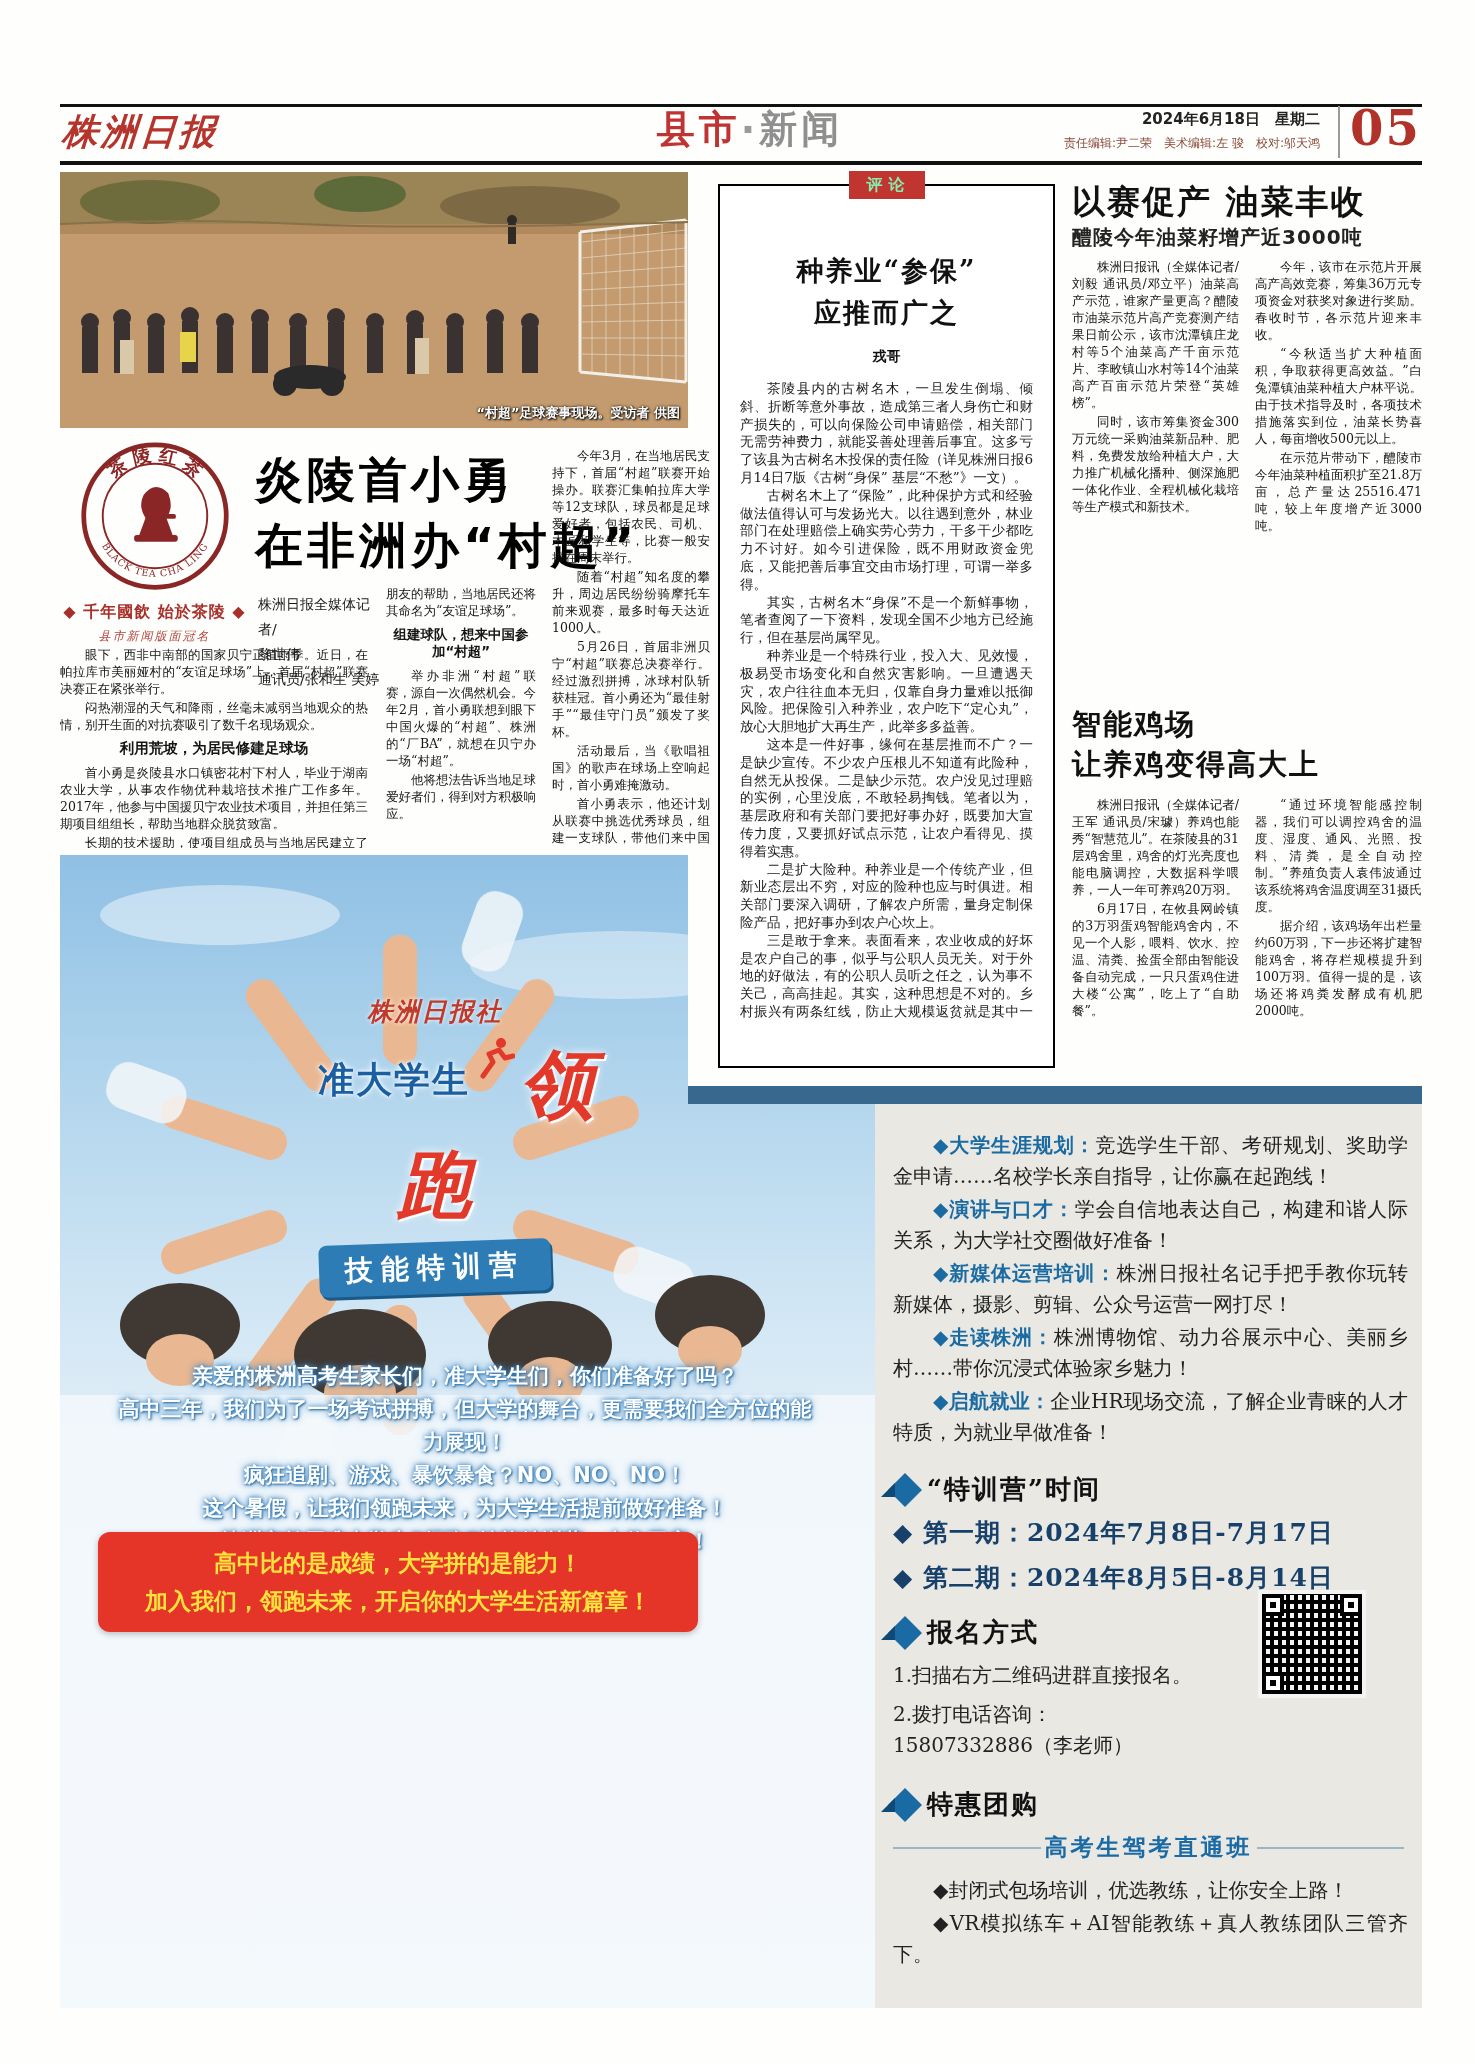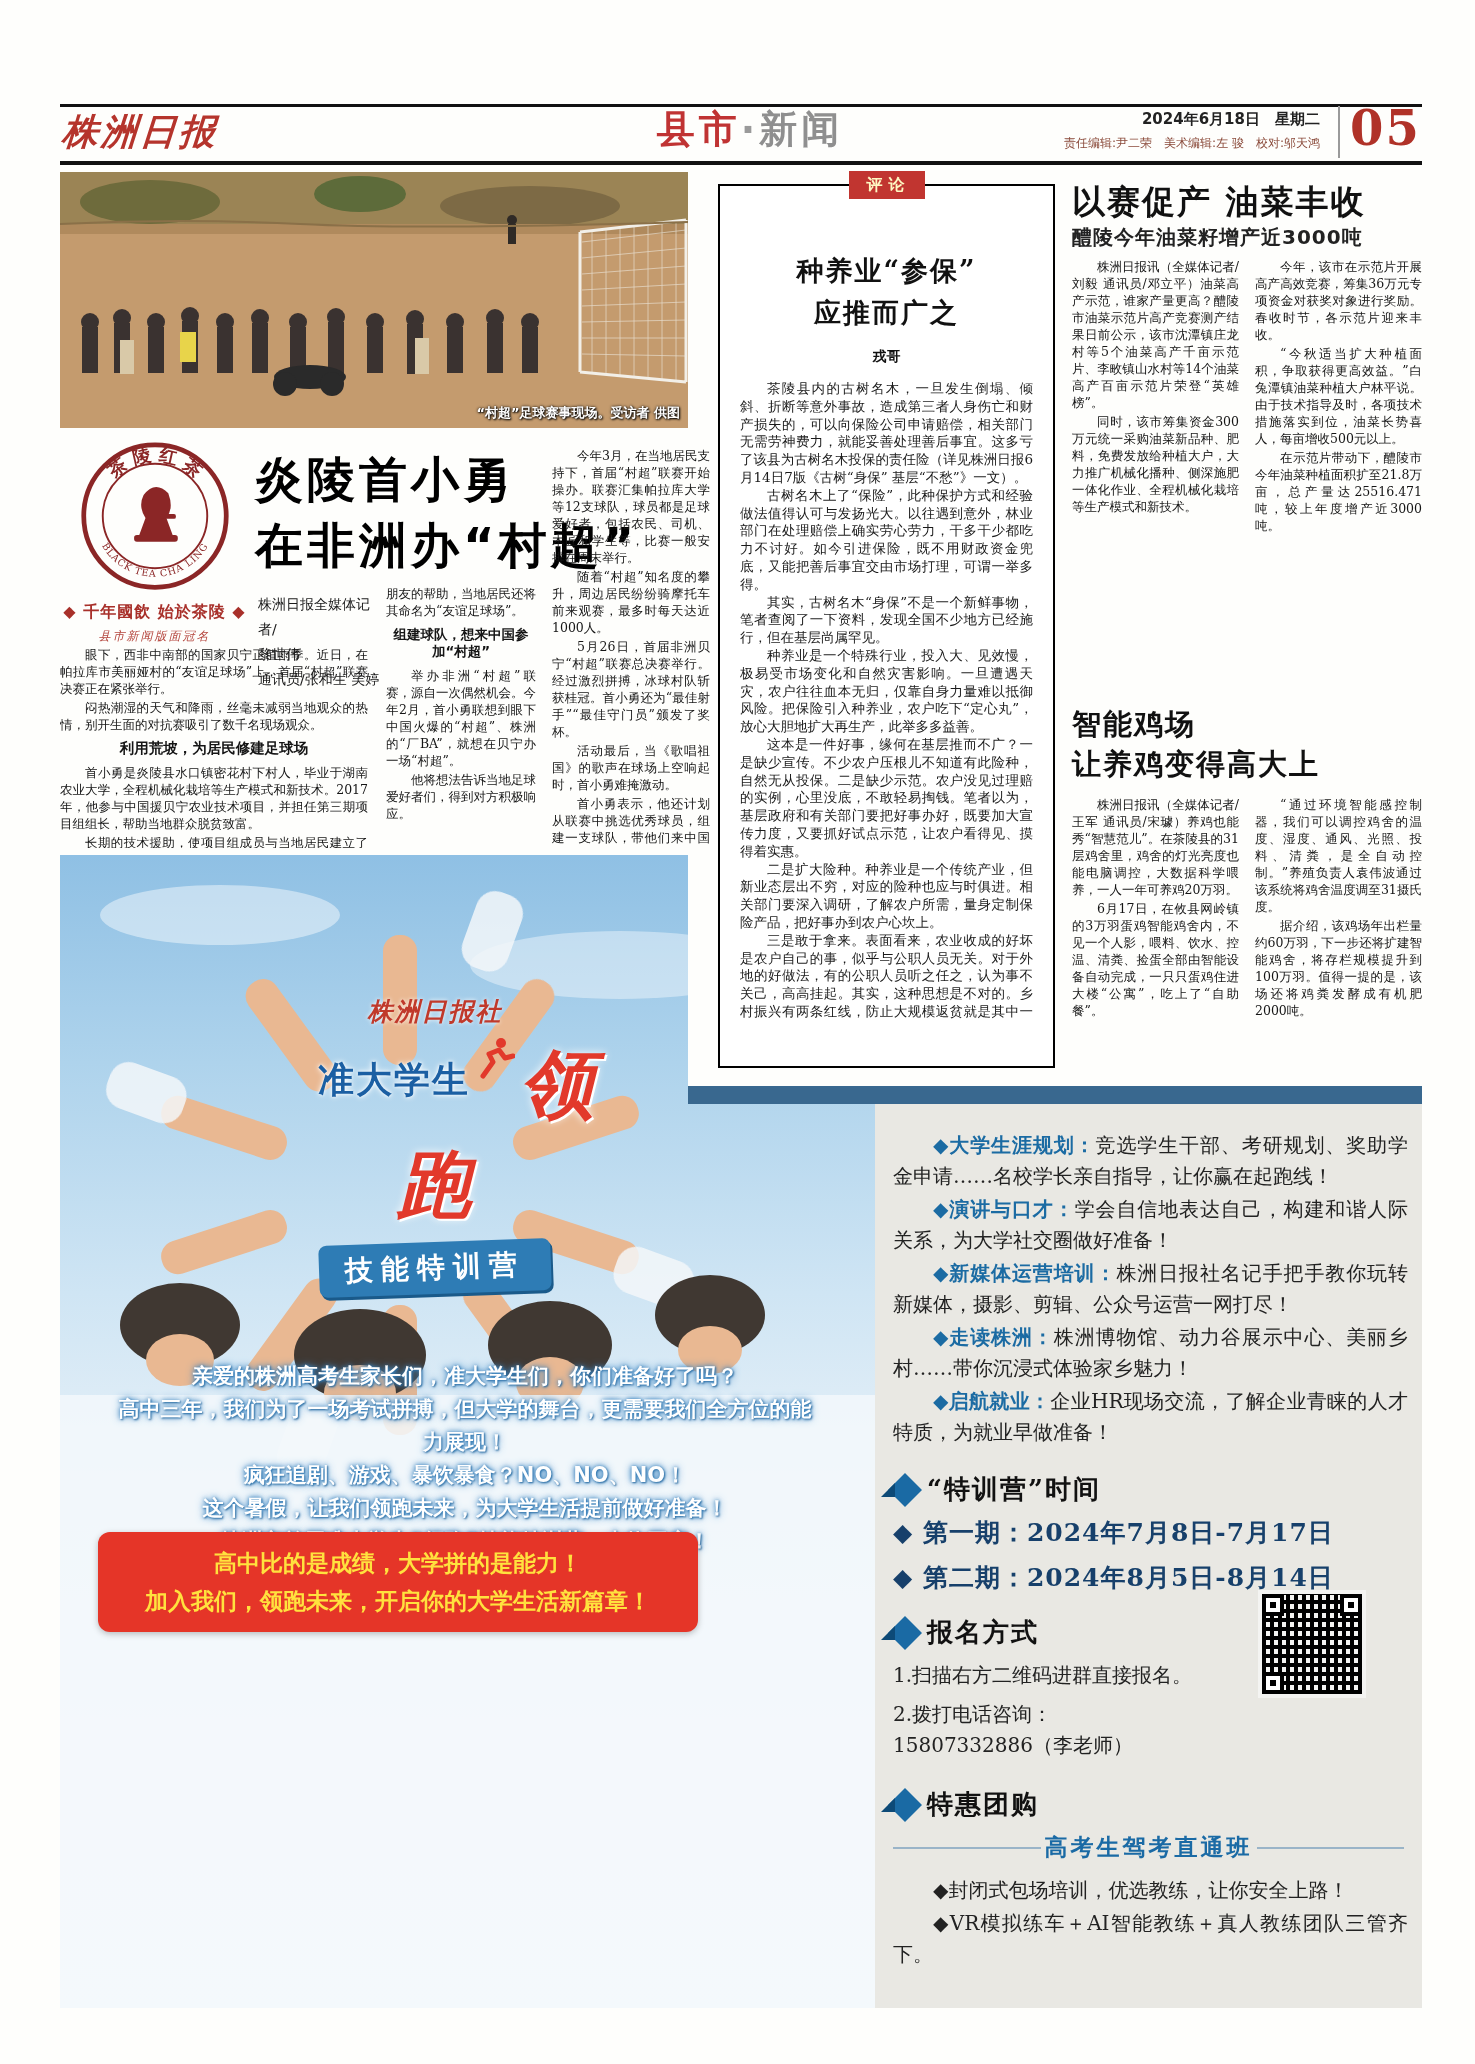--- a/index.html
+++ b/index.html
@@ -43,21 +43,21 @@
     text-align:justify;color:#151515;overflow:hidden;}
   .news-body p{margin:0 0 2px 0;text-indent:2em;}
   .col-a{left:60px;top:646px;width:308px;height:202px;}
   .col-b{left:386px;top:585px;width:150px;height:263px;}
   .col-c{left:552px;top:447px;width:158px;height:401px;}
   .subhead{font-weight:900;text-align:center;font-size:14.5px;margin:7px 0;font-family:"DejaVu Sans",sans-serif;}
 
   
   .comment-box{left:718px;top:184px;width:337px;height:884px;border:2px solid #000;background:#fff;z-index:5;box-sizing:border-box;}
   .comment-badge{position:absolute;left:50%;top:-15px;transform:translateX(-50%);
-    background:#c13530;color:#fef9c3;font-size:16px;font-weight:700;letter-spacing:6px;
+    background:#c13530;color:#86efac;font-size:16px;font-weight:700;letter-spacing:6px;
     padding:4px 14px 3px 18px;}
   .comment-title{margin-top:64px;text-align:center;font-size:27px;font-weight:900;line-height:42px;
     font-family:"DejaVu Serif",serif;letter-spacing:2px;}
   .comment-author{text-align:center;font-size:14px;margin-top:14px;font-weight:700;}
   .comment-body{margin:14px 20px 0 20px;height:640px;font-size:13.5px;line-height:17.8px;
     font-family:"DejaVu Serif",serif;text-align:justify;overflow:hidden;color:#1a1a1a;}
   .comment-body p{margin:0;text-indent:2em;}
 
   
   .oil-headline{left:1072px;top:180px;width:350px;font-size:33px;font-weight:900;letter-spacing:2px;}
@@ -227,21 +227,21 @@
       <div>通讯员/张和生 吴婷</div>
     </div>
 
   <div class="abs news-body col-a">
     <div>
         <p>眼下，西非中南部的国家贝宁正值雨季。近日，在帕拉库市美丽娅村的“友谊足球场”上，首届“村超”联赛决赛正在紧张举行。</p>
         <p>闷热潮湿的天气和降雨，丝毫未减弱当地观众的热情，别开生面的对抗赛吸引了数千名现场观众。</p>
       </div>
     <h3 class="subhead">利用荒坡，为居民修建足球场</h3>
     <div>
-        <p>首小勇是炎陵县水口镇密花村下村人，毕业于湖南农业大学，全程机械化栽培等生产模式和新技术。2017年，他参与中国援贝宁农业技术项目，并担任第三期项目组组长，帮助当地群众脱贫致富。</p>
+        <p>首小勇是炎陵县水口镇密花村下村人，毕业于湖南农业大学，从事农作物优种栽培技术推广工作多年。2017年，他参与中国援贝宁农业技术项目，并担任第三期项目组组长，帮助当地群众脱贫致富。</p>
         <p>长期的技术援助，使项目组成员与当地居民建立了深厚情谊。为感谢中国</p>
       </div>
   </div>
   <div class="abs news-body col-b">
     <p style="text-indent:0;">朋友的帮助，当地居民还将其命名为“友谊足球场”。</p>
     <h3 class="subhead" style="font-size:13.5px;">组建球队，想来中国参加“村超”</h3>
     <div>
         <p>举办非洲“村超”联赛，源自一次偶然机会。今年2月，首小勇联想到眼下中国火爆的“村超”、株洲的“厂BA”，就想在贝宁办一场“村超”。</p>
         <p>他将想法告诉当地足球爱好者们，得到对方积极响应。</p>
       </div>

